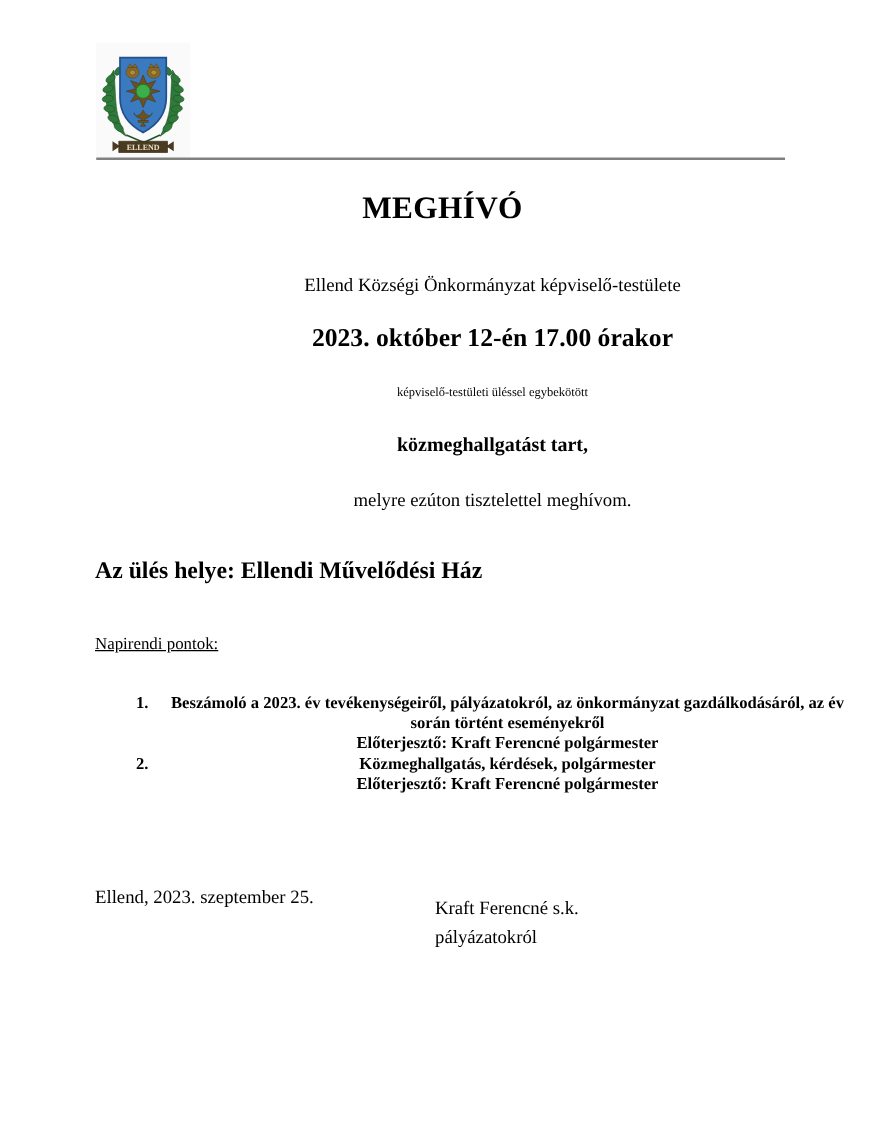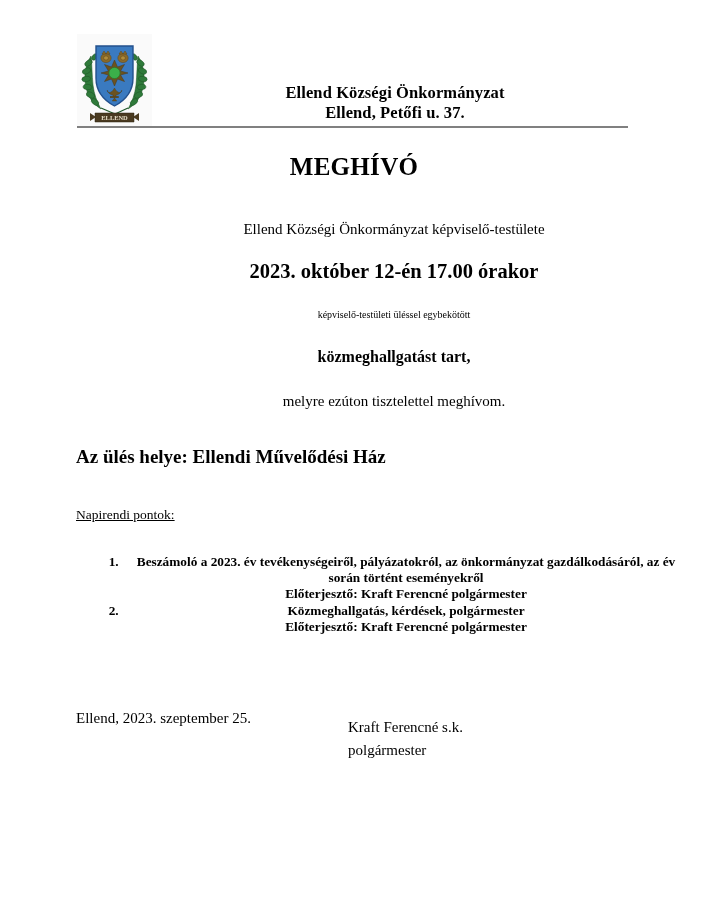--- a/index.html
+++ b/index.html
@@ -224,24 +224,20 @@
 
         <g>
           <path d="M13 79 L19 83 L13 87 Z" fill="#4a3a20"></path>
           <path d="M62 79 L56 83 L62 87 Z" fill="#4a3a20"></path>
           <path d="M18 79 L57 79 L57 88 L18 88 Z" fill="#4a3a20" stroke="#2e2412" stroke-width="0.5"></path>
           <text x="37.5" y="86" font-family="'Liberation Serif', serif" font-size="6.4" font-weight="bold" fill="#e8dfc8" text-anchor="middle">ELLEND</text>
         </g>
       </svg>
     </div>
 
-    <div class="org-block">
-      <div>Ellend Községi Önkormányzat</div>
-      <div>Ellend, Petőfi u. 37.</div>
-    </div>
 
     <div class="head-rule"></div>
   </div>
 
   <div class="content">
 
     <div class="doc-title">MEGHÍVÓ</div>
 
     <div class="line-centered l-council">Ellend Községi Önkormányzat képviselő-testülete</div>
 
@@ -265,17 +261,17 @@
       <li>
         <span>Közmeghallgatás, kérdések, polgármester</span>
         <span class="sub-line">Előterjesztő: Kraft Ferencné polgármester</span>
       </li>
     </ol>
 
     <div class="place-date">Ellend, 2023. szeptember 25.</div>
 
     <div class="signature">
       <div>Kraft Ferencné s.k.</div>
-      <div>polgármester</div>
+      <div>pályázatokról</div>
     </div>
 
   </div>
 </div>
 
 </body></html>

